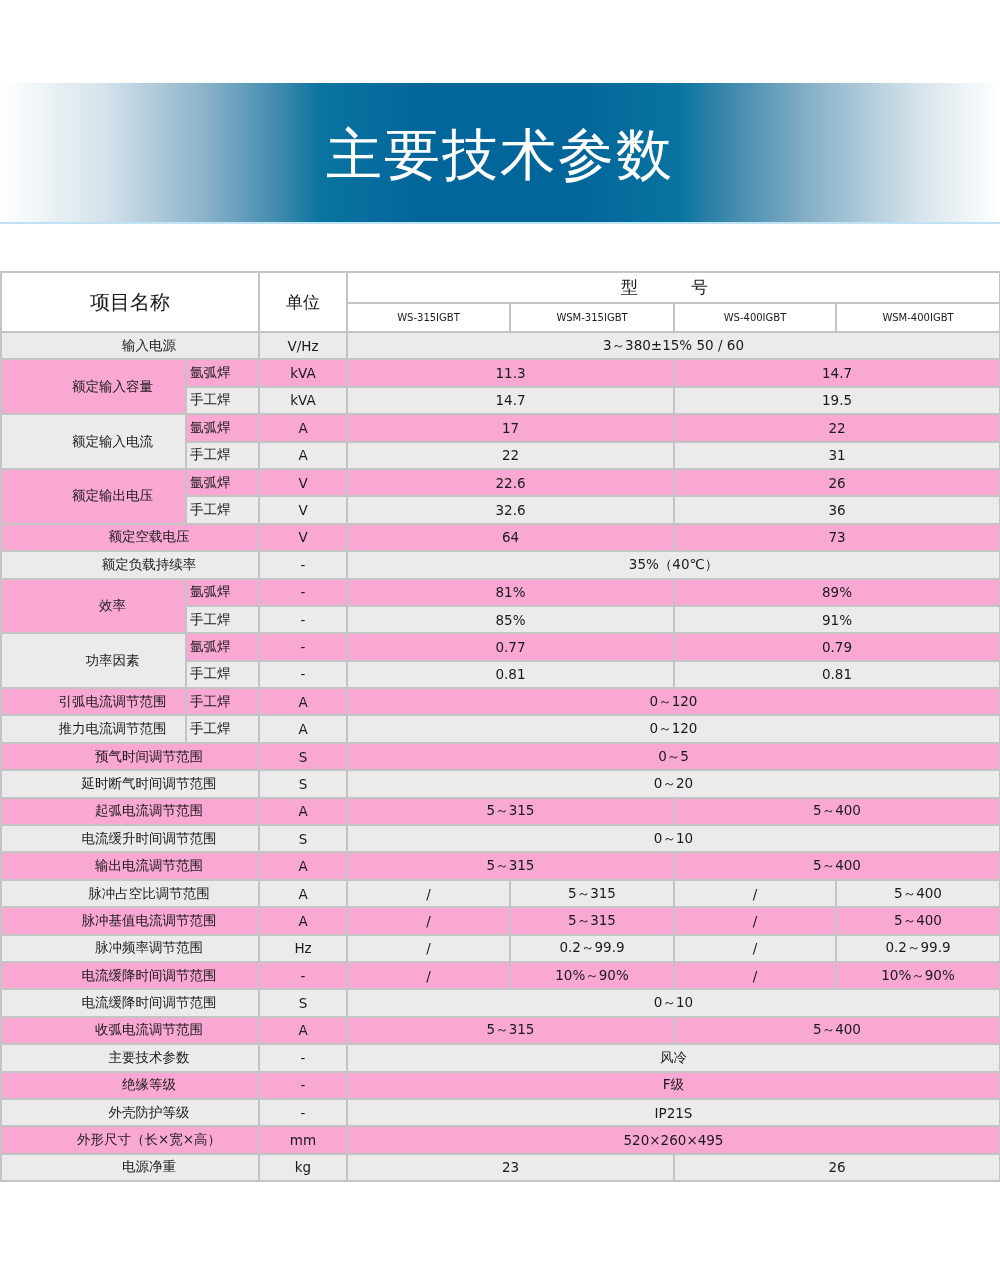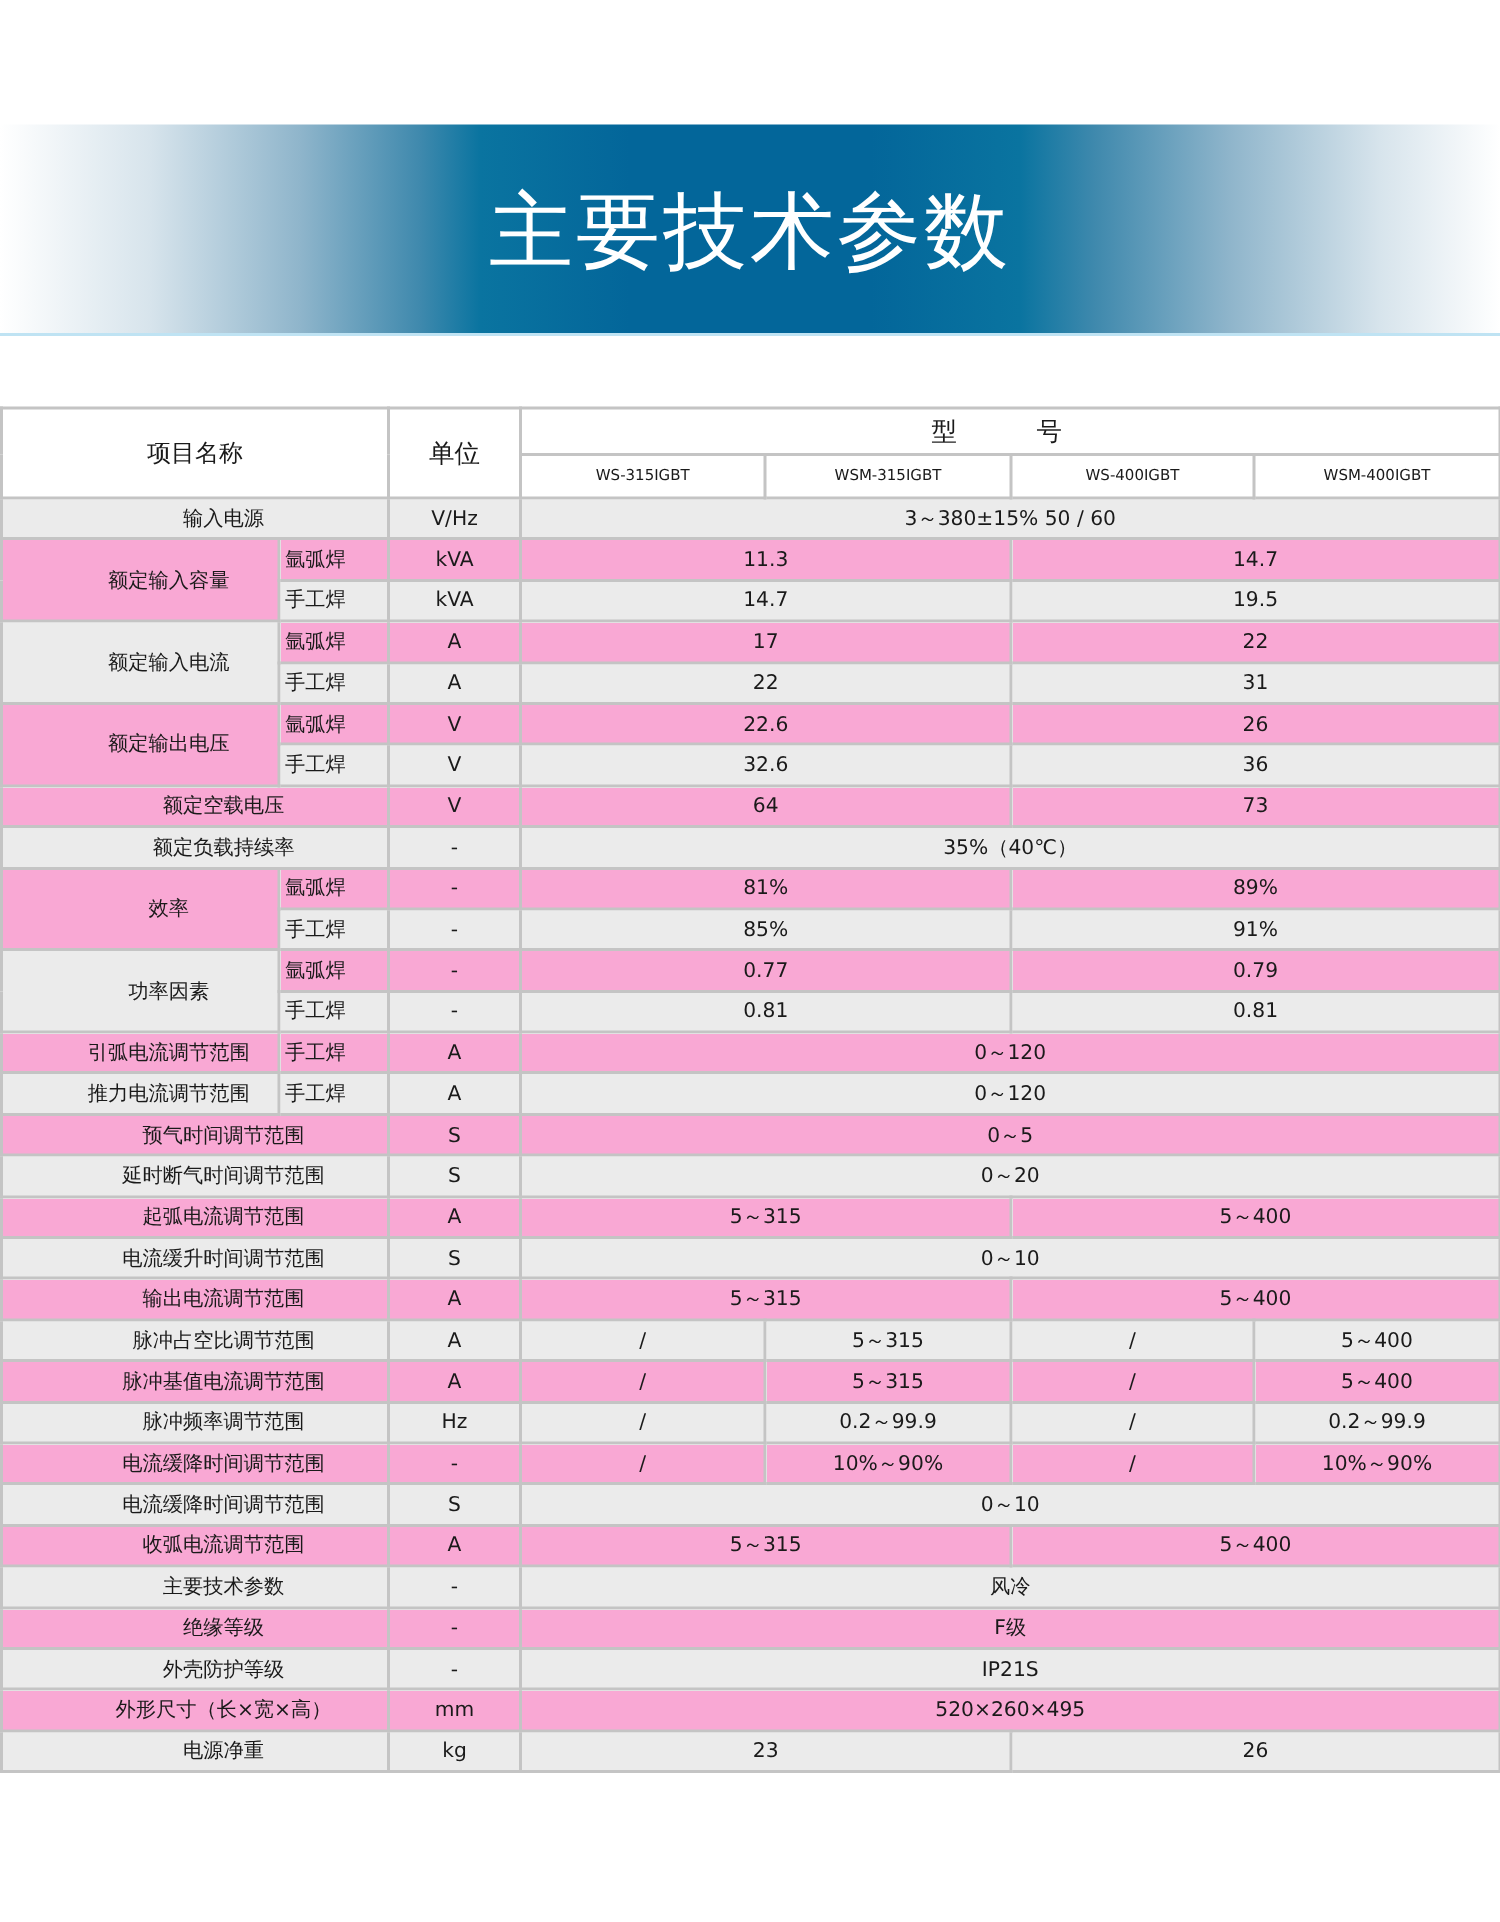--- a/index.html
+++ b/index.html
@@ -21,21 +21,21 @@
     position: absolute; left: 0; top: 271px; width: 999px;
     border-collapse: collapse; table-layout: fixed; font-size: 13.5px;
   }
   table.spec td {
     border: 2px solid #c4c4c4; padding: 0; height: 25.4px; text-align: center;
     vertical-align: middle; white-space: nowrap; overflow: hidden;
   }
   table.spec tr.hdr1 td, table.spec tr.hdr2 td { background: #ffffff; }
   table.spec tr.hdr1 td { height: 29px; }
   table.spec tr.hdr2 td { height: 27px; font-size: 10px; }
-  td.h-name { font-size: 16px; }
+  td.h-name { font-size: 20px; }
   td.h-unit { font-size: 17px; margin-left: 28px; }
   td.h-model { font-size: 17px; letter-spacing: 18px; }
   td.name { text-align: center; padding-left: 38px !important; }
   td.sub { text-align: left !important; padding-left: 3px !important; }
   .w { background: #f9a8d4; }
   .g { background: #ebebeb; }
 </style>
 </head>
 <body>
 

